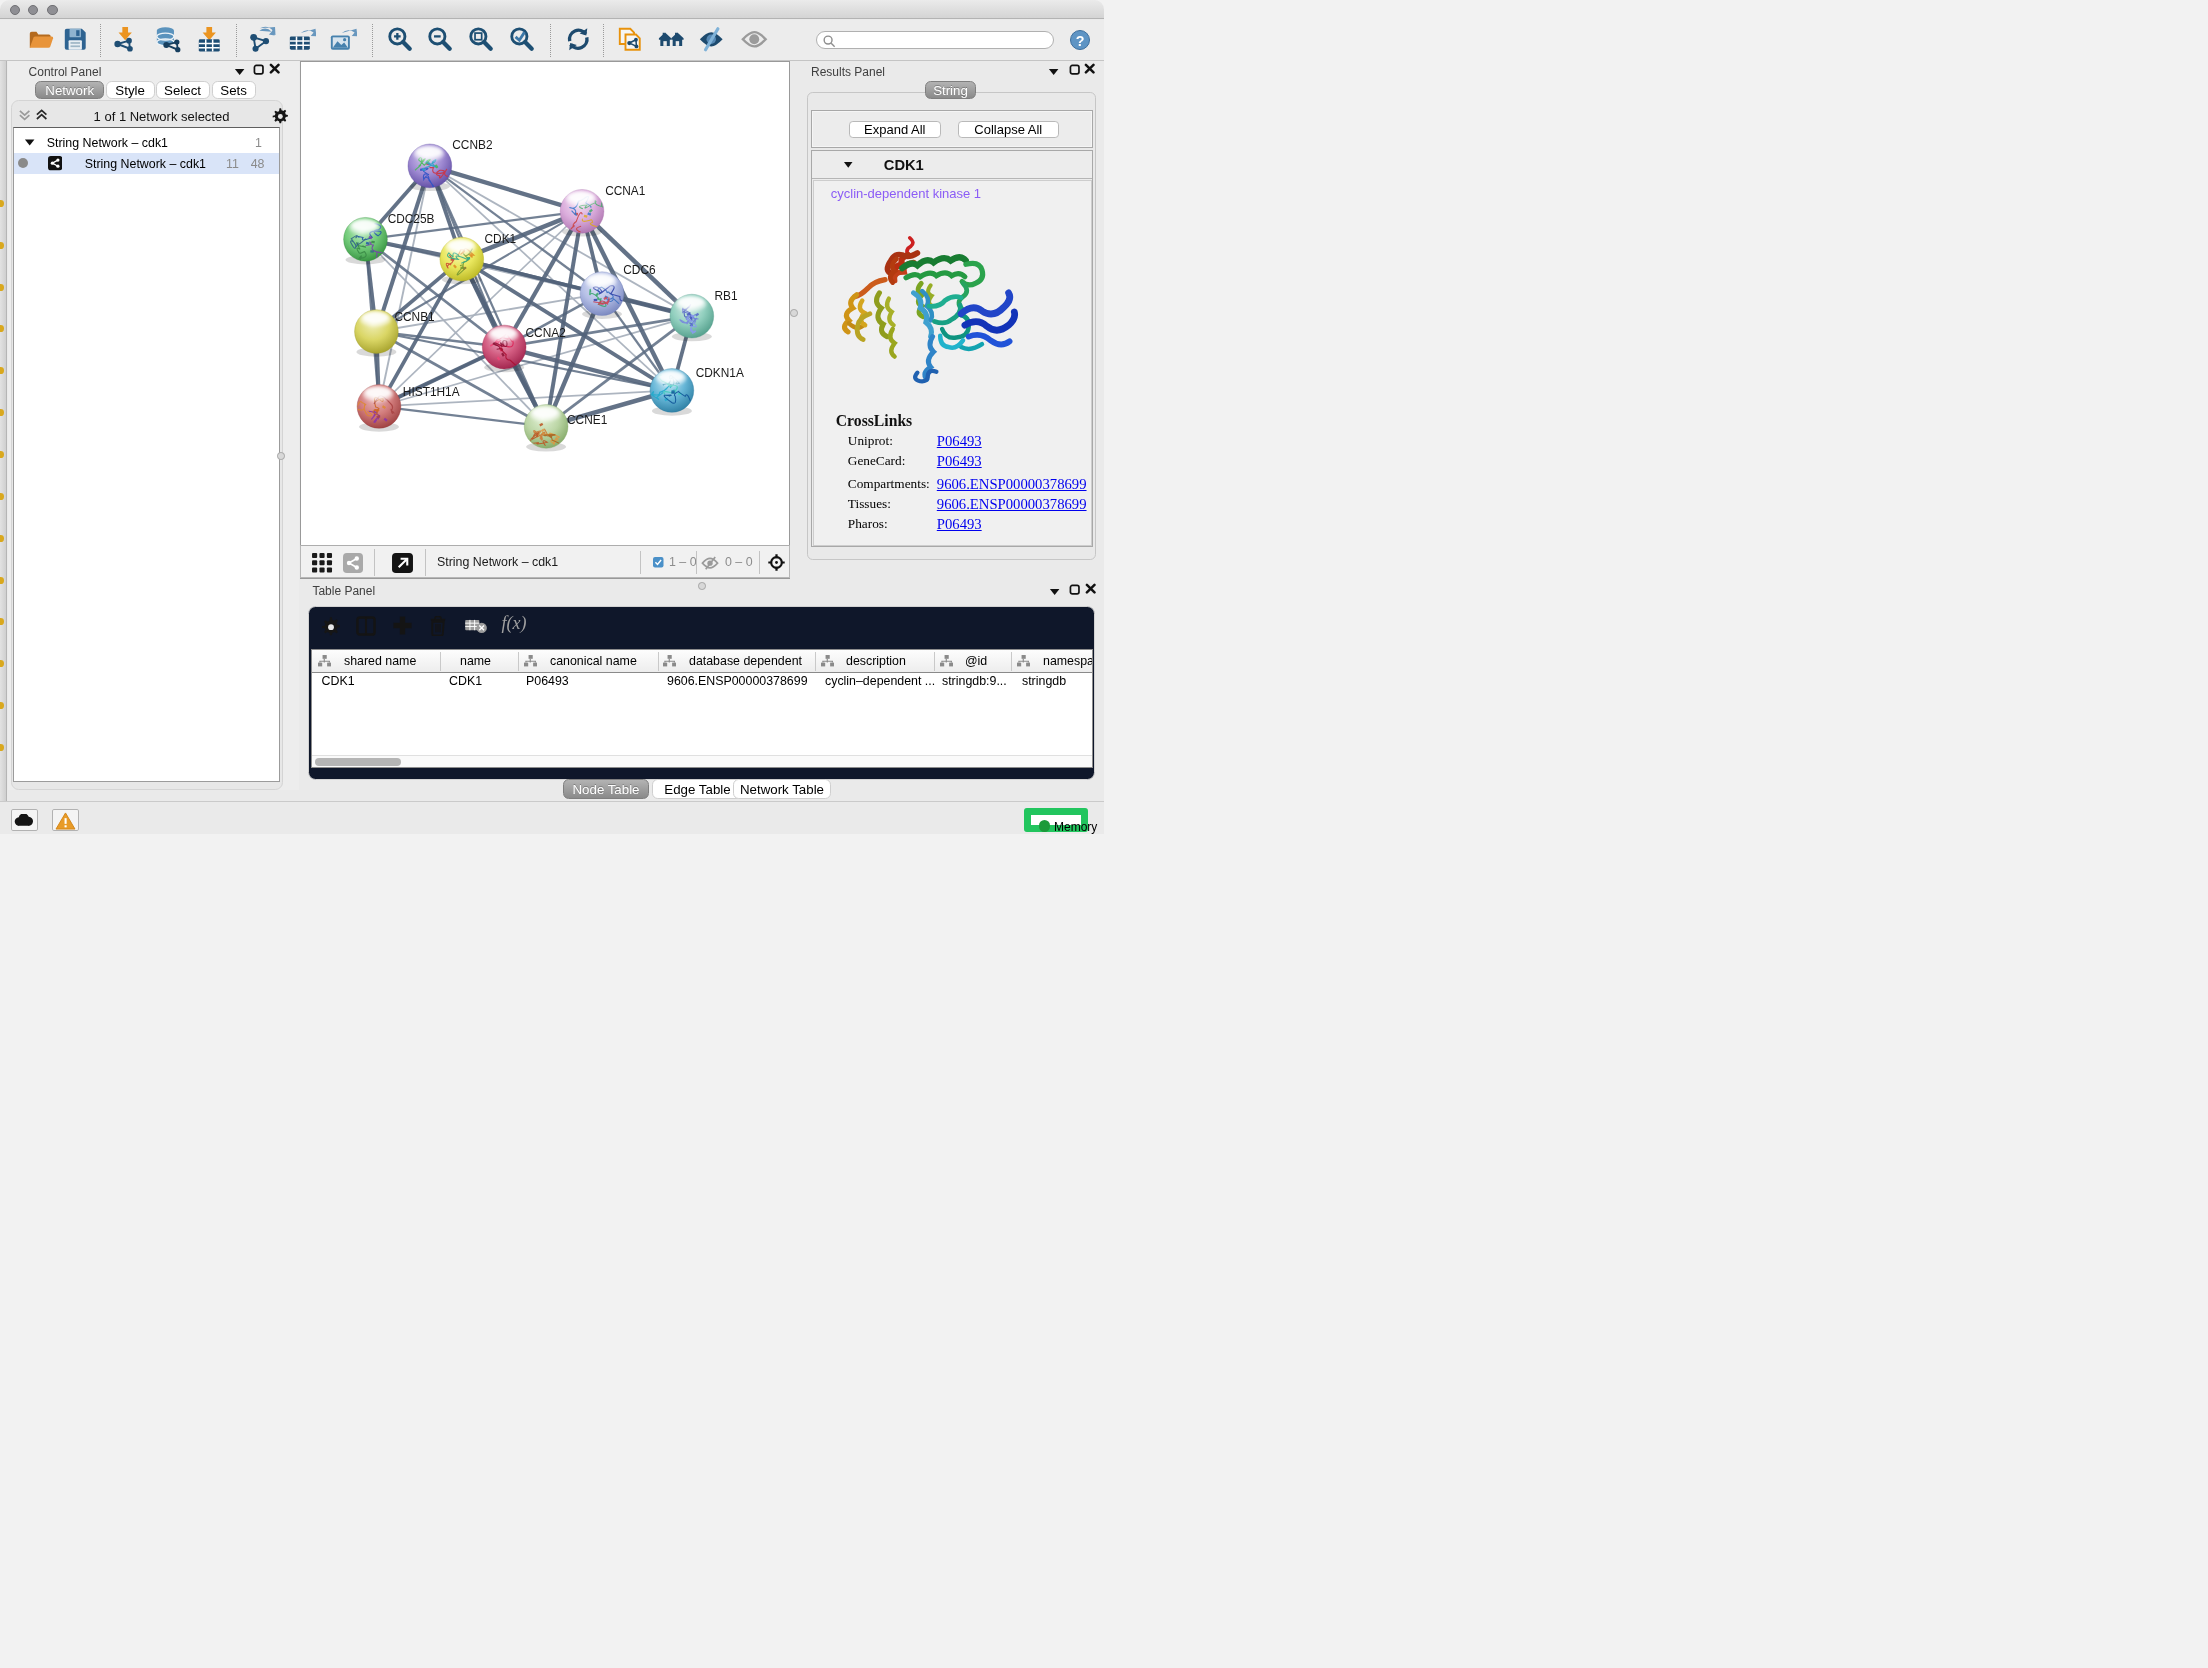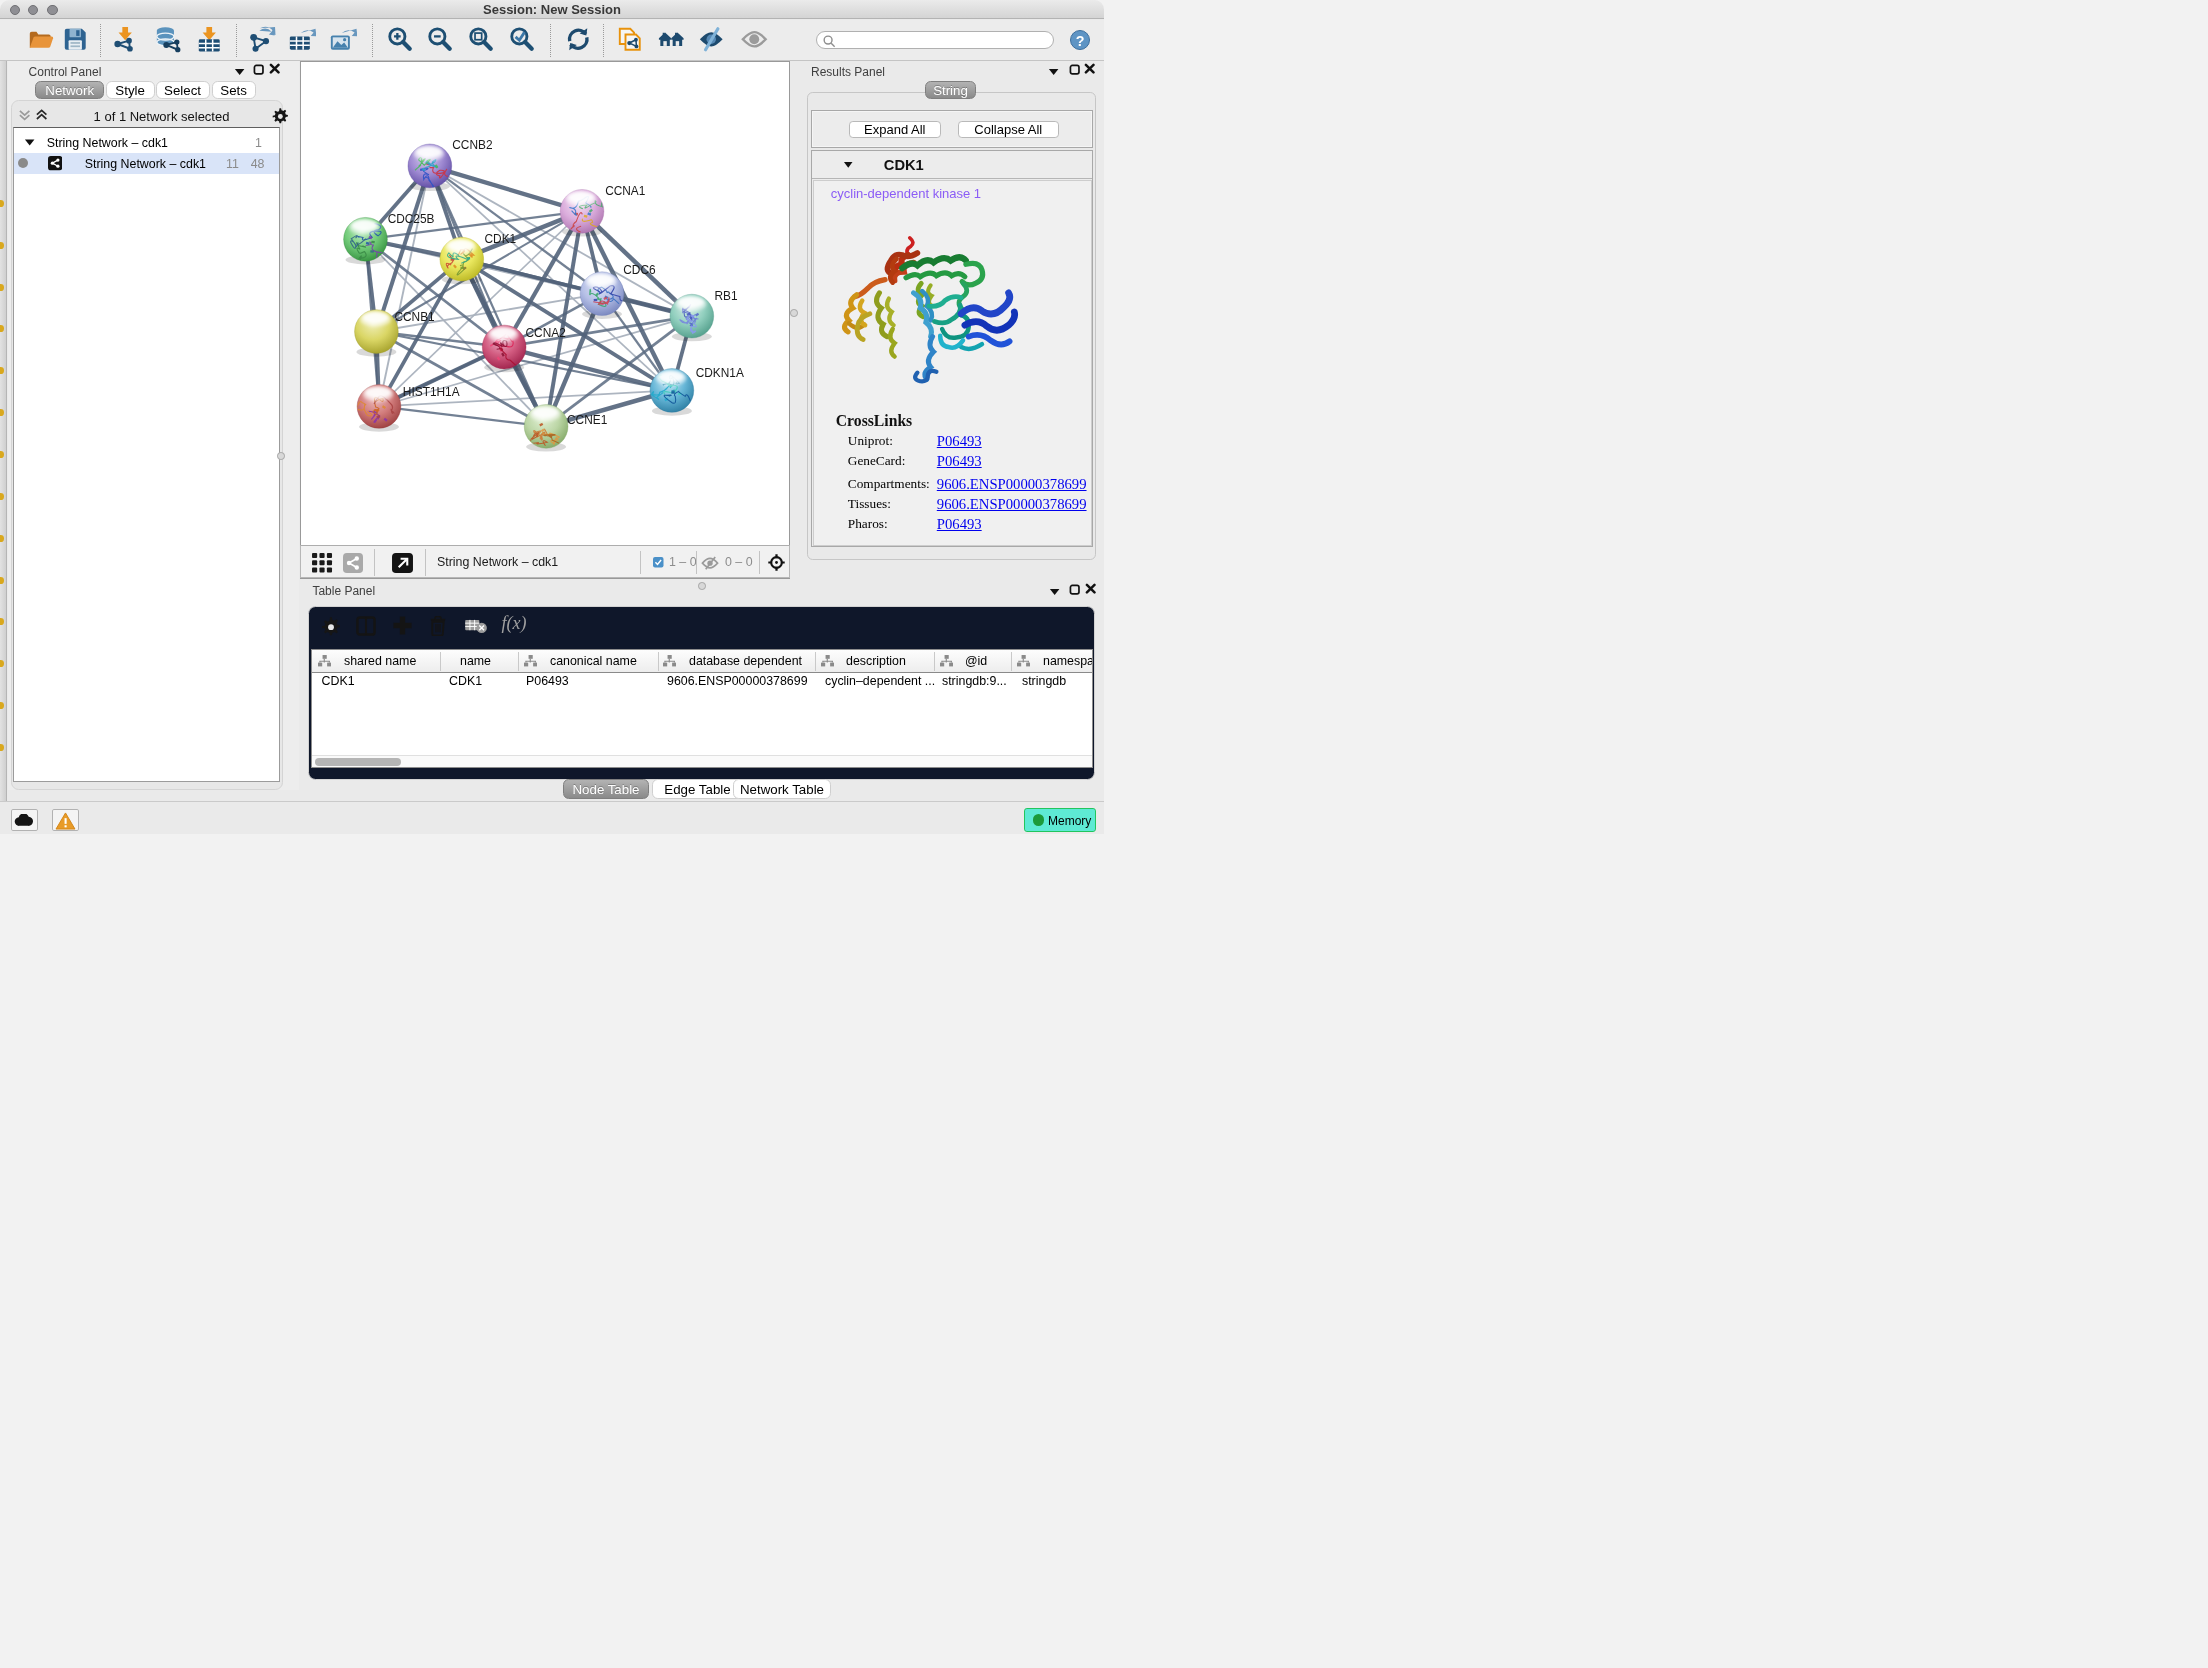--- a/index.html
+++ b/index.html
@@ -48,30 +48,29 @@
 .thead{position:absolute;left:0;top:0;width:100%;height:23px;background:linear-gradient(#fdfdfd,#ededed);border-bottom:1px solid #8a8a8a;font-size:12.4px}
 .csep{position:absolute;top:1.9px;height:19px;width:1px;background:#c9c9c9}
 .trow{position:absolute;left:0;top:24px;width:100%;height:19px;font-size:12.4px}
 .sbtrack{position:absolute;left:0;bottom:0;width:100%;height:12.4px;background:#fafafa;border-top:1px solid #e0e0e0}
 .sbpill{position:absolute;left:2.9px;top:1.9px;width:86px;height:8.6px;background:#b5b5b5;border-radius:4.8px}
 .btab{position:absolute;top:199px;height:20px;border-radius:5.7px;background:#fff;border:1px solid #cfcfcf;font-size:13.3px;text-align:center;line-height:19px}
 .btab.tabsel{background:linear-gradient(#b3b3b3,#8a8a8a);color:#fff;border:1px solid #7f7f7f}
 
 .status{position:absolute;left:0;top:801px;width:1104px;height:33px;background:#eaeaea;border-top:1px solid #cacaca}
 .sbtn{position:absolute;top:7.1px;width:27px;height:22.4px;background:#f4f4f4;border:1px solid #b2b2b2;border-radius:1.9px}
-.membtn{position:absolute;left:1024px;top:5.7px;width:72px;height:24px;background:#5eead4;border:1px solid #22c55e;border-radius:2.9px;font-size:12.4px;line-height:20px}
+.membtn{position:absolute;left:1024px;top:5.7px;width:64px;height:24px;background:#ffffff;border:7px solid #22c55e;border-radius:2.9px;font-size:12.4px;line-height:20px}
 </style></head>
 <body>
 <div class="win">
 
 <div class="titlebar">
 <div class="tl" style="left:9.5px"></div>
       <div class="tl" style="left:27.6px"></div>
       <div class="tl" style="left:47px"></div>
-<div class="title">Session: New Session</div>
 </div>
 
 <div class="toolbar">
 <svg class="ti" style="left:26px" width="28.5" height="28.5" viewBox="0 0 30 30">
         <path d="M4 24 L4 9 Q4 7 6 7 L11 7 L13 10 L24 10 Q26 10 26 12 L26 13" fill="#b46a1e"></path>
         <path d="M4 24 L8 13 Q8.5 12 10 12 L27 12 Q29 12 28.5 14 L25.5 23 Q25 24 23.5 24 Z" fill="#e8943a"></path>
       </svg>
 <svg class="ti" style="left:61px" width="28.5" height="28.5" viewBox="0 0 30 30">
         <path d="M4 6 Q4 4 6 4 L22 4 L26 8 L26 24 Q26 26 24 26 L6 26 Q4 26 4 24 Z" fill="#2e6391"></path>
         <rect x="9" y="4" width="12" height="9" rx="1" fill="#8fb3cf"></rect>

